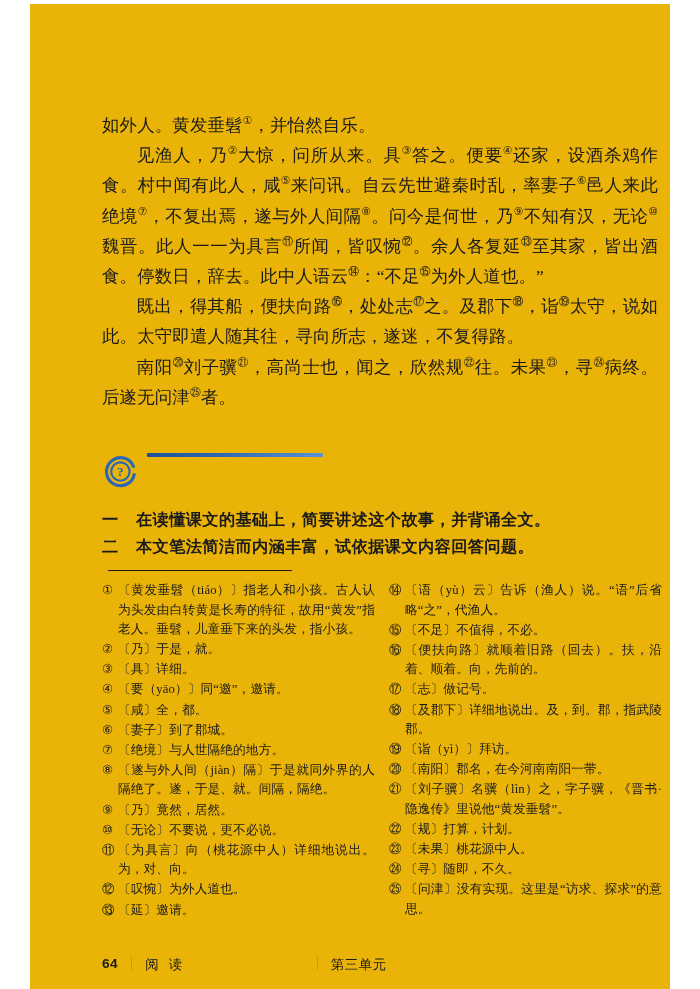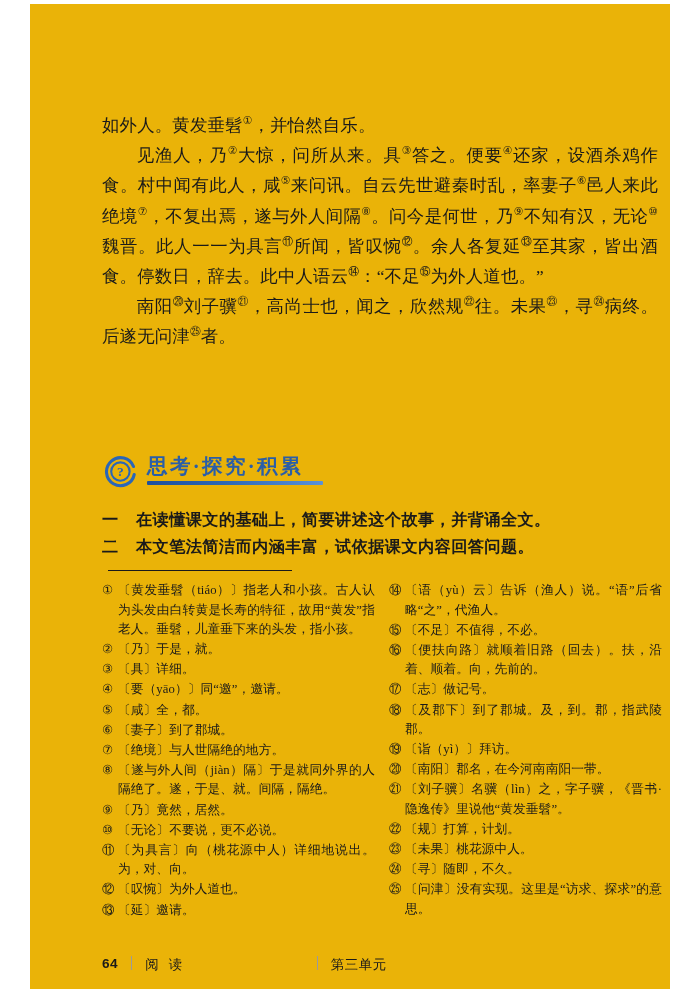--- a/index.html
+++ b/index.html
@@ -187,31 +187,31 @@
   }
 </style>
 </head>
 <body>
 
 <div class="page">
 
   <div class="body-block">
     <p class="para">如外人。黄发垂髫<sup>①</sup>，并怡然自乐。</p>
     <p class="para indent">见渔人，乃<sup>②</sup>大惊，问所从来。具<sup>③</sup>答之。便要<sup>④</sup>还家，设酒杀鸡作食。村中闻有此人，咸<sup>⑤</sup>来问讯。自云先世避秦时乱，率妻子<sup>⑥</sup>邑人来此绝境<sup>⑦</sup>，不复出焉，遂与外人间隔<sup>⑧</sup>。问今是何世，乃<sup>⑨</sup>不知有汉，无论<sup>⑩</sup>魏晋。此人一一为具言<sup>⑪</sup>所闻，皆叹惋<sup>⑫</sup>。余人各复延<sup>⑬</sup>至其家，皆出酒食。停数日，辞去。此中人语云<sup>⑭</sup>：“不足<sup>⑮</sup>为外人道也。”</p>
+    <p class="para indent">既出，得其船，便扶向路<sup>⑯</sup>，处处志<sup>⑰</sup>之。及郡下<sup>⑱</sup>，诣<sup>⑲</sup>太守，说如此。太守即遣人随其往，寻向所志，遂迷，不复得路。</p>
     <p class="para indent">南阳<sup>⑳</sup>刘子骥<sup>㉑</sup>，高尚士也，闻之，欣然规<sup>㉒</sup>往。未果<sup>㉓</sup>，寻<sup>㉔</sup>病终。后遂无问津<sup>㉕</sup>者。</p>
   </div>
 
   <div class="section-head">
     <svg class="qmark-icon" viewBox="0 0 34 34">
       <path d="M29.5 12.5 A14 14 0 1 0 30.2 20.6" fill="none" stroke="#2a66b8" stroke-width="3.1" stroke-linecap="round"></path>
       <circle cx="16.4" cy="17.6" r="9.2" fill="none" stroke="#2a66b8" stroke-width="2.1"></circle>
       <text x="16.4" y="22.4" text-anchor="middle" font-family="'Liberation Serif', serif" font-size="13.5" font-weight="bold" fill="#2a66b8">?</text>
     </svg>
     <div class="section-title-wrap">
-      <div class="section-title">思考·探究·积累</div>
       <div class="section-rule"></div>
     </div>
   </div>
 
   <div class="exercises">
     <div class="ex-row">
       <span class="ex-num">一</span>
       <span class="ex-text">在读懂课文的基础上，简要讲述这个故事，并背诵全文。</span>
     </div>
     <div class="ex-row">
@@ -289,21 +289,21 @@
         <div class="fn-item">
           <span class="fn-marker">⑯</span>
           <span class="fn-body">〔便扶向路〕就顺着旧路（回去）。扶，沿着、顺着。向，先前的。</span>
         </div>
         <div class="fn-item">
           <span class="fn-marker">⑰</span>
           <span class="fn-body">〔志〕做记号。</span>
         </div>
         <div class="fn-item">
           <span class="fn-marker">⑱</span>
-          <span class="fn-body">〔及郡下〕到了郡城。及，到。郡，指武陵郡。</span>
+          <span class="fn-body">〔及郡下〕详细地说出。及，到。郡，指武陵郡。</span>
         </div>
         <div class="fn-item">
           <span class="fn-marker">⑲</span>
           <span class="fn-body">〔诣（yì）〕拜访。</span>
         </div>
         <div class="fn-item">
           <span class="fn-marker">⑳</span>
           <span class="fn-body">〔南阳〕郡名，在今河南南阳一带。</span>
         </div>
         <div class="fn-item">

